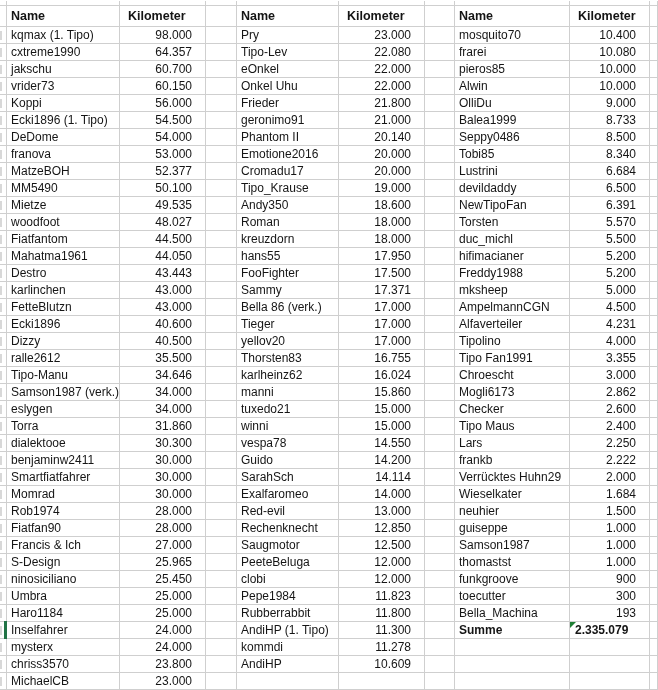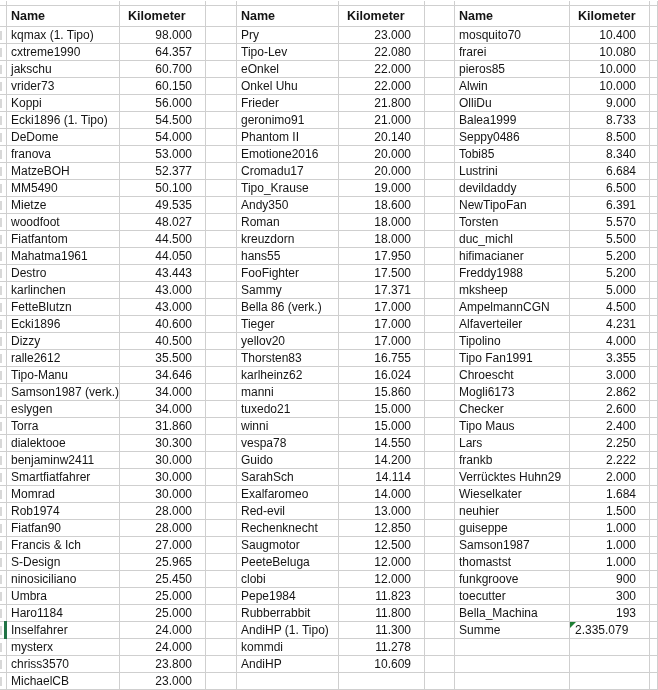--- a/index.html
+++ b/index.html
@@ -31,21 +31,21 @@
     white-space:nowrap;overflow:hidden;
     display:flex;align-items:center;
   }
   .partial{height:5px;}
   .head{height:21px;font-weight:bold;font-size:12.5px;}
   .row{height:17px;}
   .name{padding-left:4px;justify-content:flex-start;}
   .km{padding-right:13px;justify-content:flex-end;}
   .head.name{padding-left:4px;}
   .head.km{justify-content:flex-start;padding-left:8px;}
-  .bold{font-weight:normal;}
+  .bold{font-weight:bold;}
   .km.left-val{justify-content:flex-start;padding-left:5px;position:relative;}
   .rep{display:contents;}
   
   .tri{
     position:absolute;left:0;top:0;width:0;height:0;
     border-top:6px solid #1e7e34;border-right:6px solid transparent;
   }
   
   .sel-edge{
     position:absolute;left:4px;top:621px;width:3px;height:18px;

